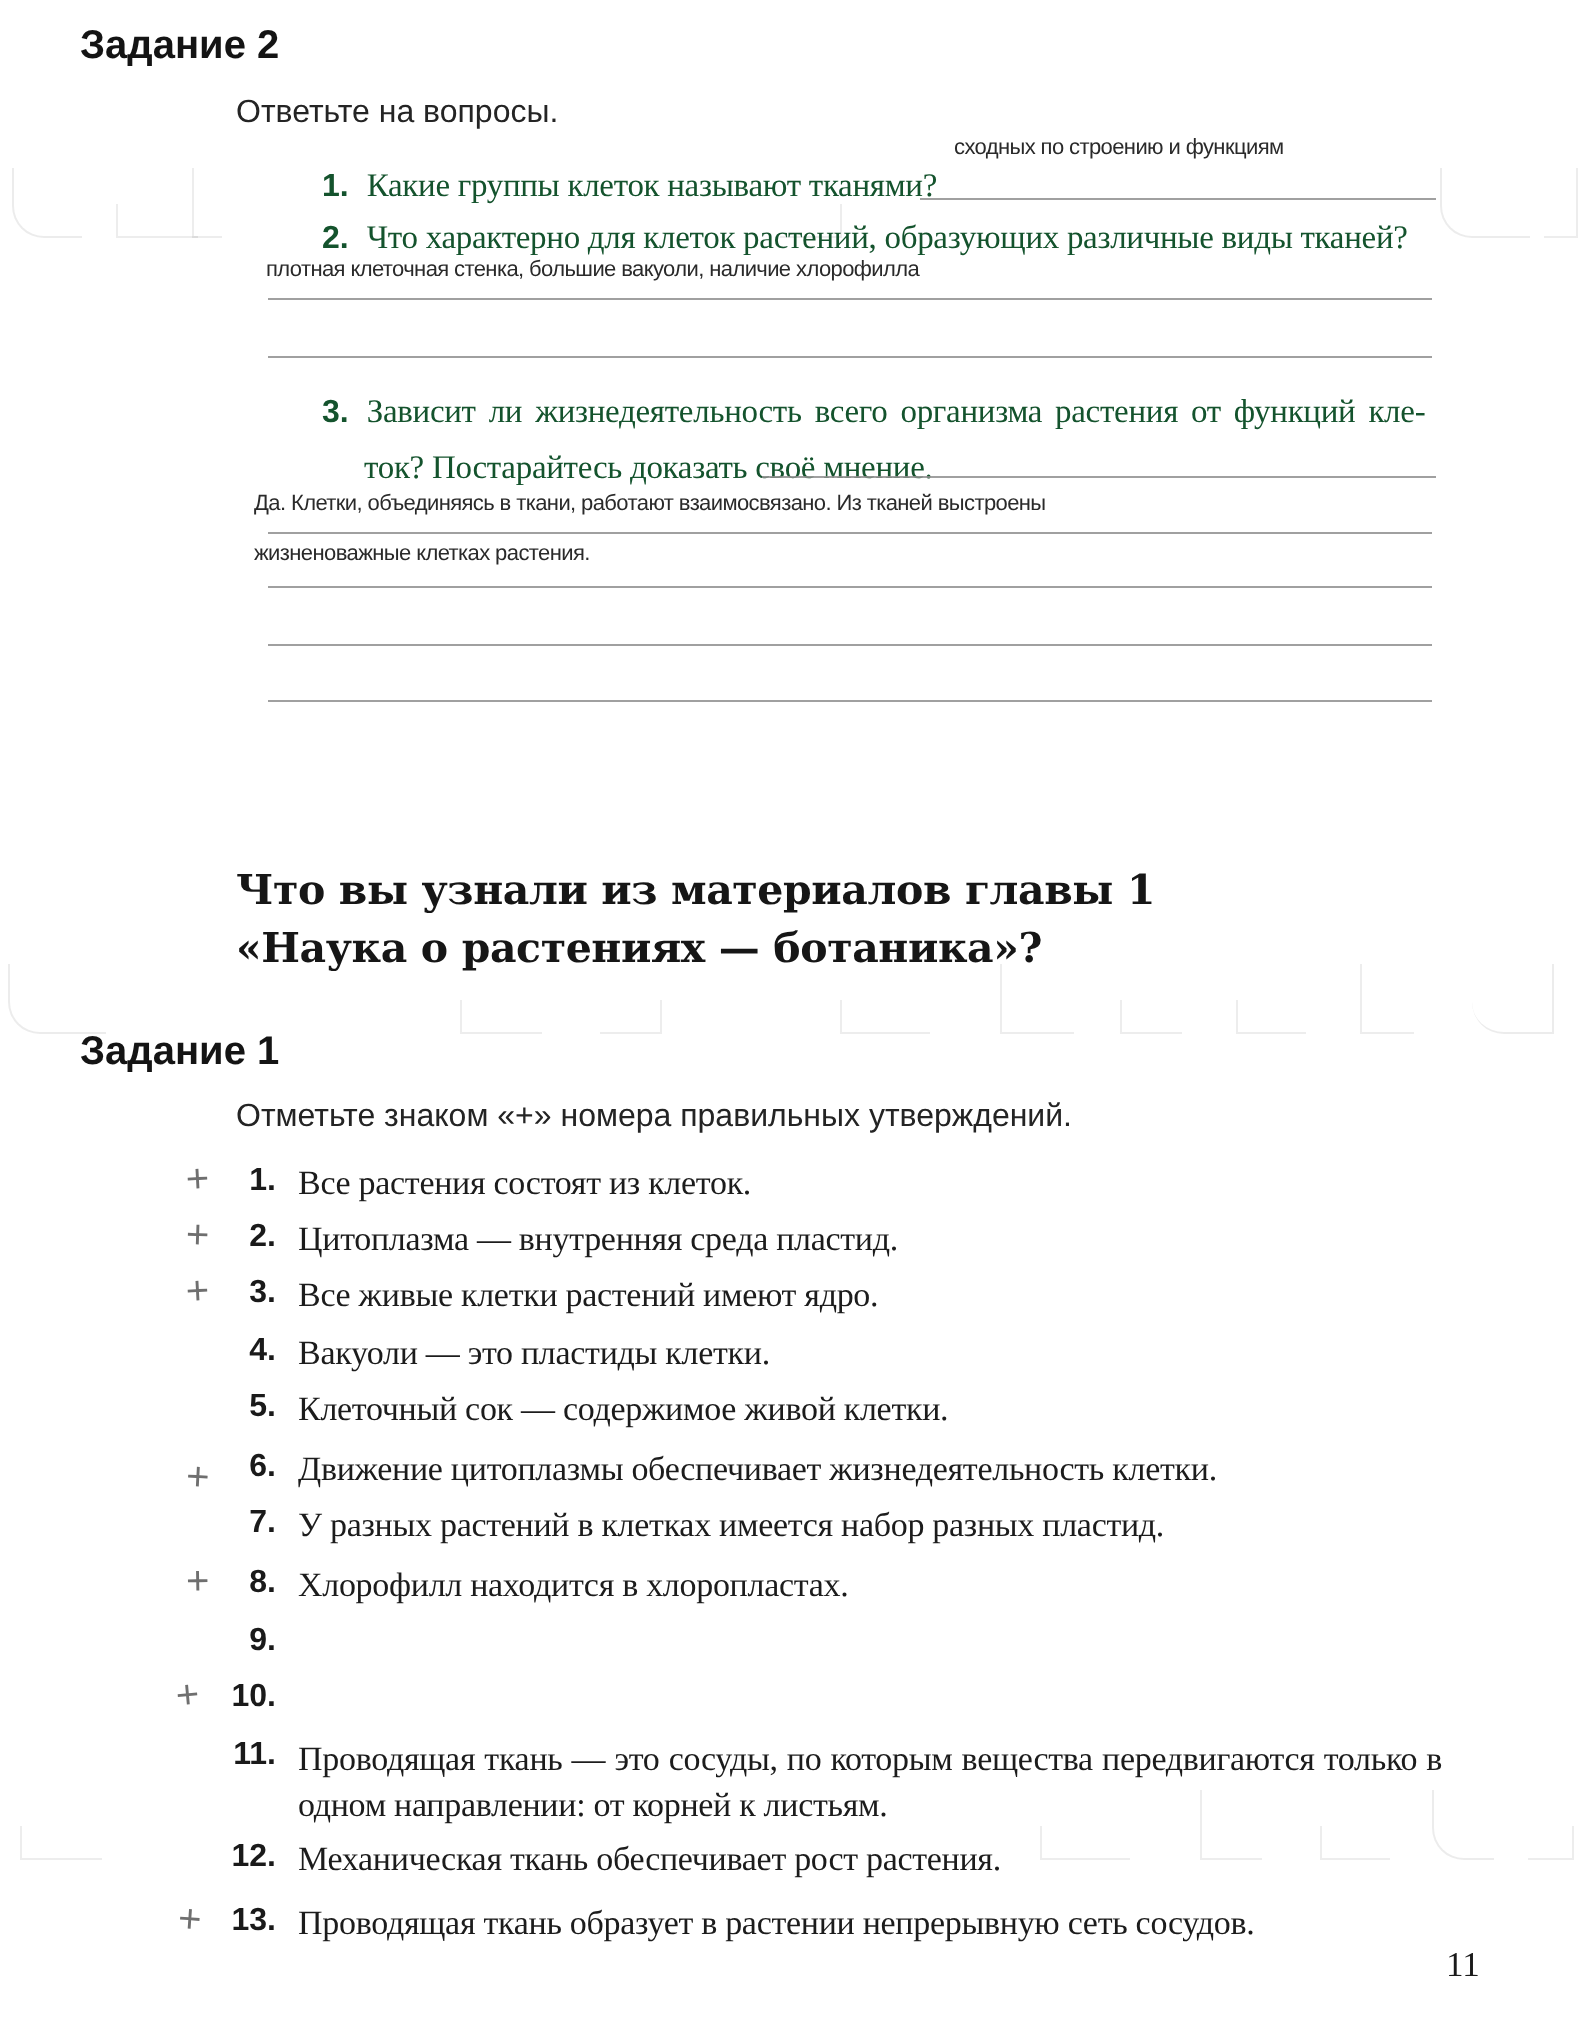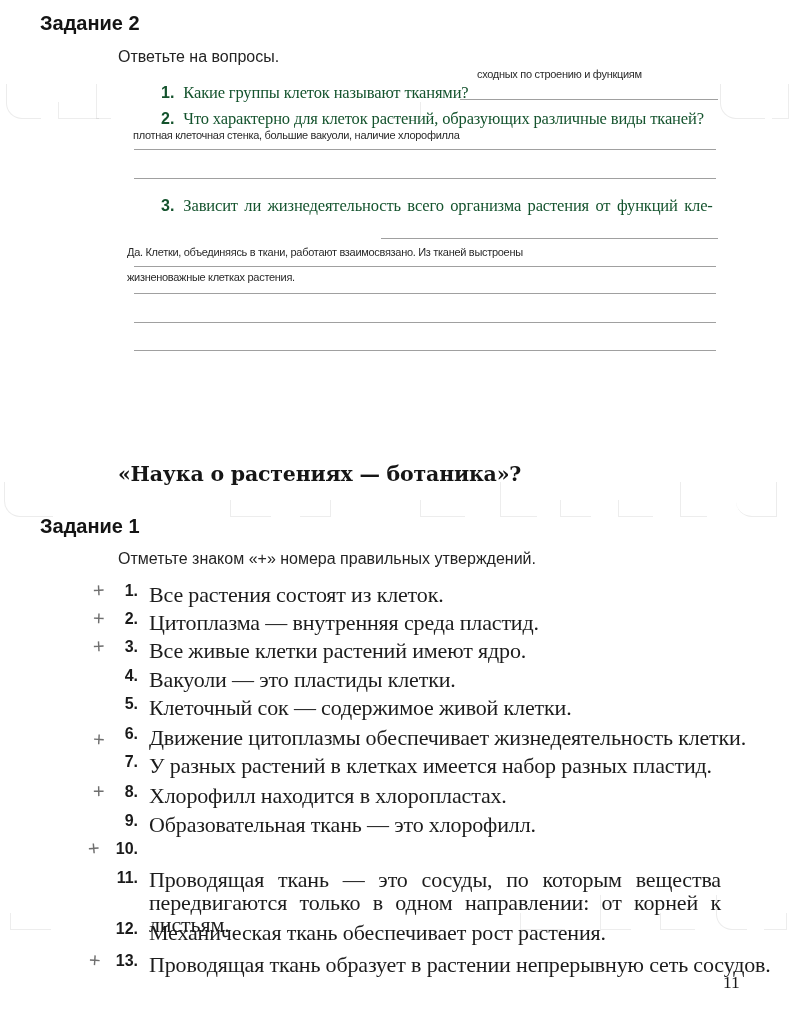--- a/index.html
+++ b/index.html
@@ -23,21 +23,21 @@
 
   .sum{position:absolute;left:118px;font-family:"DejaVu Serif",serif;font-weight:bold;
        font-size:20.5px;letter-spacing:-0.2px;color:#161616;white-space:nowrap;}
 
   .item{position:absolute;left:0;width:794px;height:24px;}
   .plus{position:absolute;left:93px;top:-3px;font-size:20px;font-weight:400;
         color:#6f6f6f;transform:rotate(-3deg);}
   .inum{position:absolute;left:86px;top:0;width:52px;text-align:right;
         font-family:"Liberation Sans",sans-serif;font-weight:bold;font-size:16px;color:#1a1a1a;}
   .itext{position:absolute;left:149px;top:0;font-family:"Liberation Serif",serif;
-         font-size:22px;letter-spacing:-0.15px;color:#1c1c1c;white-space:nowrap;}
+         font-size:17px;letter-spacing:-0.15px;color:#1c1c1c;white-space:nowrap;}
   .item.wrap{height:46px;}
   .item.wrap .itext{white-space:normal;width:572px;text-align:justify;line-height:22.5px;}
 
   .pagenum{position:absolute;left:699px;top:972px;font-family:"Liberation Serif",serif;
            font-size:17.5px;color:#1a1a1a;margin-left:24px;}
 
   
   .wm{position:absolute;left:0;width:794px;height:52px;pointer-events:none;}
   .wm i{position:absolute;display:block;height:34px;
         border:1.6px solid rgba(50,50,50,0.09);border-top:none;border-right:none;}
@@ -91,29 +91,31 @@
   <div class="q" style="top:109px">
     <span class="qnum">2.</span><span>Что характерно для клеток растений, образующих различные виды тканей?</span>
   </div>
   <div class="ans" style="left:133px;top:129px">плотная клеточная стенка, большие вакуоли, наличие хлорофилла</div>
   <div class="rule" style="left:134px;top:149px;width:582px"></div>
   <div class="rule" style="left:134px;top:178px;width:582px"></div>
 
   <div class="q just" style="top:196px">
     <span class="qnum">3.</span><span>Зависит ли жизнедеятельность всего организма растения от функций кле-</span>
   </div>
+  <div class="q" style="left:140px;top:224px">ток? Постарайтесь доказать своё мнение.</div>
   <div class="rule" style="left:381px;top:238px;width:337px"></div>
 
   <div class="ans" style="left:127px;top:246px">Да. Клетки, объединяясь в ткани, работают взаимосвязано. Из тканей выстроены</div>
   <div class="rule" style="left:134px;top:266px;width:582px"></div>
   <div class="ans" style="left:127px;top:271px">жизненоважные клетках растения.</div>
   <div class="rule" style="left:134px;top:293px;width:582px"></div>
   <div class="rule" style="left:134px;top:322px;width:582px"></div>
   <div class="rule" style="left:134px;top:350px;width:582px"></div>
 
+  <div class="sum" style="top:433px">Что вы узнали из материалов главы 1</div>
   <div class="sum" style="top:462px">«Наука о растениях — ботаника»?</div>
 
   <div class="h-task" style="top:515px">Задание 1</div>
   <div class="instr" style="top:550px">Отметьте знаком «+» номера правильных утверждений.</div>
 
   <div class="item" style="top:582px">
     <span class="plus">+</span>
     <span class="inum">1.</span>
     <span class="itext">Все растения состоят из клеток.</span>
   </div>
@@ -148,21 +150,20 @@
     <span class="itext">У разных растений в клетках имеется набор разных пластид.</span>
   </div>
   <div class="item" style="top:783px">
     <span class="plus" style="transform:rotate(-1deg)">+</span>
     <span class="inum">8.</span>
     <span class="itext">Хлорофилл находится в хлоропластах.</span>
   </div>
   <div class="item" style="top:812px">
 
     <span class="inum">9.</span>
-    <span class="itext">Образовательная ткань — это хлорофилл.</span>
   </div>
   <div class="item" style="top:840px">
     <span class="plus" style="left:88px;transform:rotate(-5deg)">+</span>
     <span class="inum">10.</span>
   </div>
   <div class="item wrap" style="top:869px">
 
     <span class="inum">11.</span>
     <span class="itext">Проводящая ткань — это сосуды, по которым вещества передвигаются только в одном направлении: от корней к листьям.</span>
   </div>

